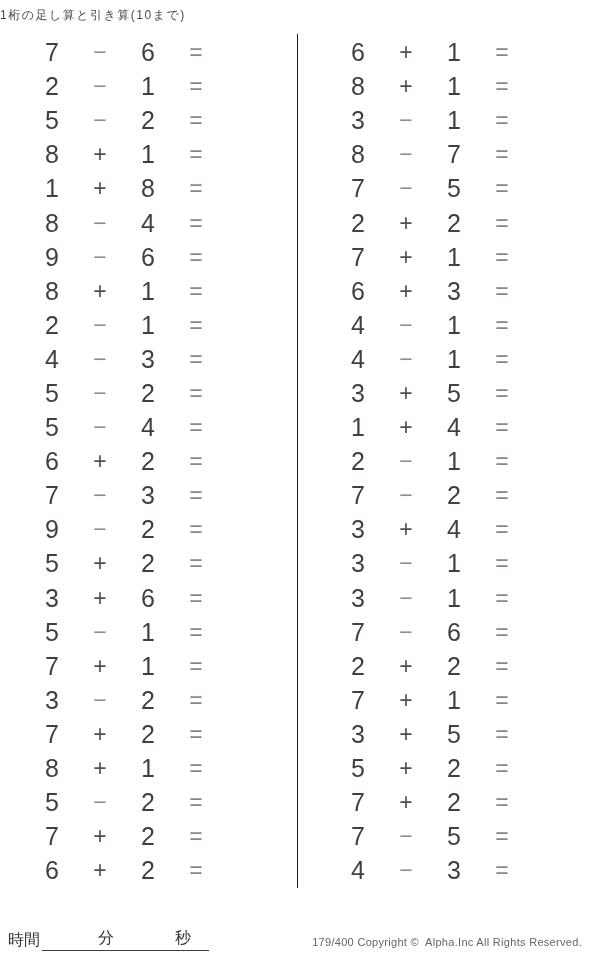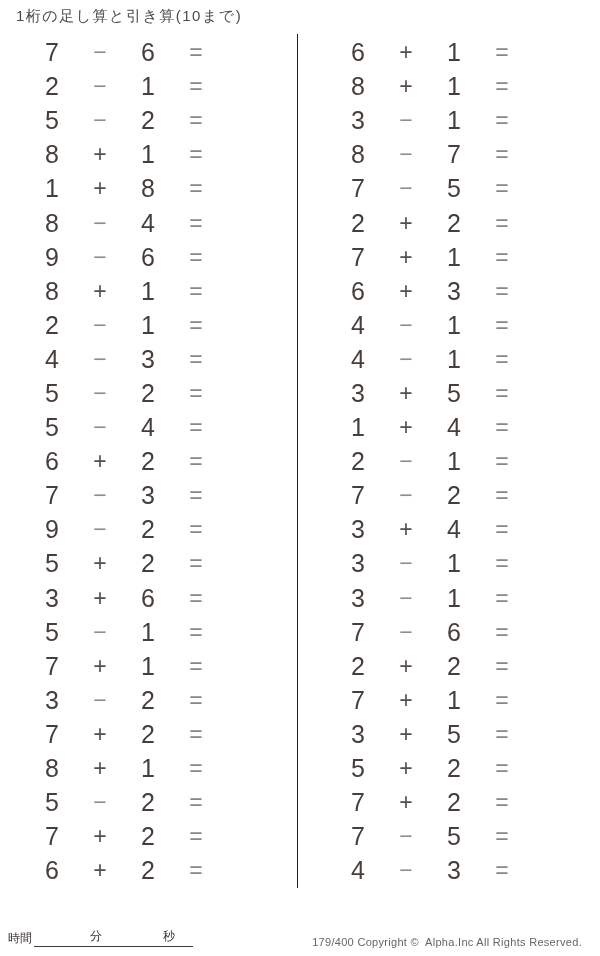--- a/index.html
+++ b/index.html
@@ -6,23 +6,23 @@
   .page {
     position: relative;
     width: 600px;
     height: 956px;
     background: #ffffff;
     font-family: "Liberation Sans", sans-serif;
     overflow: hidden;
   }
   .title {
     position: absolute;
-    left: 16px;
+    left: 0;
     top: 7px;
-    font-size: 15px;
+    font-size: 12px;
     letter-spacing: 1.5px;
     color: #514944;
   }
   .divider {
     position: absolute;
     left: 296.5px;
     top: 34px;
     width: 1.5px;
     height: 854px;
     background: #241b17;
@@ -51,21 +51,21 @@
     color: #463e3b;
   }
   .cell.op-plus  { color: #564c49; font-size: 23px; }
   .cell.op-minus { color: #948c89; font-size: 23px; }
   .cell.eq { color: #8d8582; font-size: 23px; }
   .footer-time {
     position: absolute;
     left: 8px;
     top: 928px;
     font-family: "Liberation Serif", "DejaVu Serif", serif;
-    font-size: 12px;
+    font-size: 16px;
     color: #3c3330;
     display: flex;
     align-items: flex-end;
   }
   .time-underlined {
     display: inline-flex;
     align-items: flex-end;
     border-bottom: 1.5px solid #453b36;
     padding-bottom: 1px;
     margin-left: 2px;

